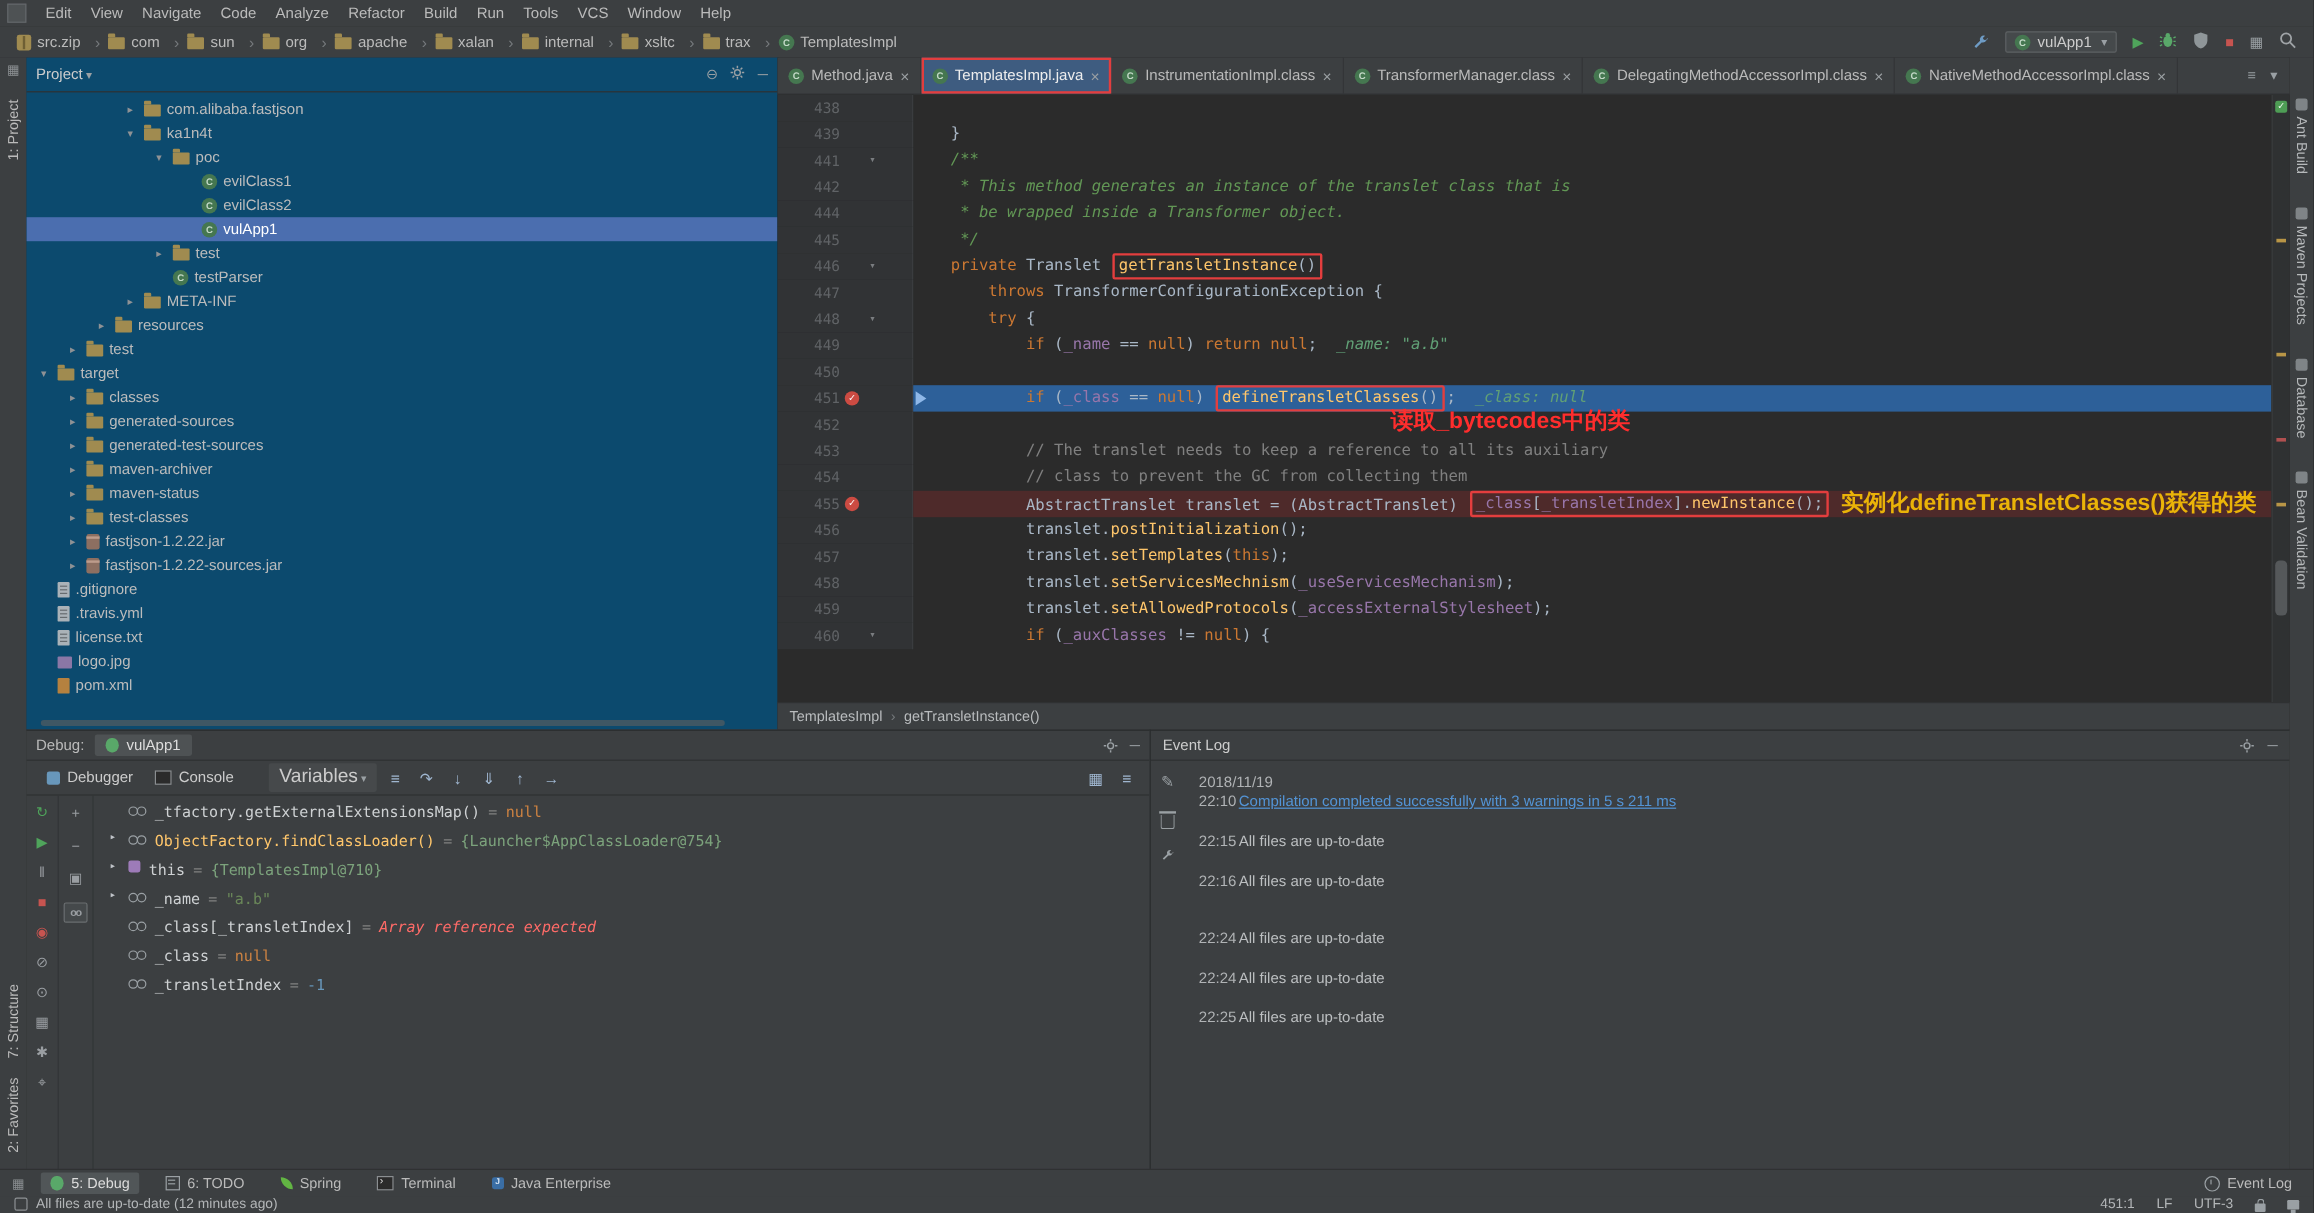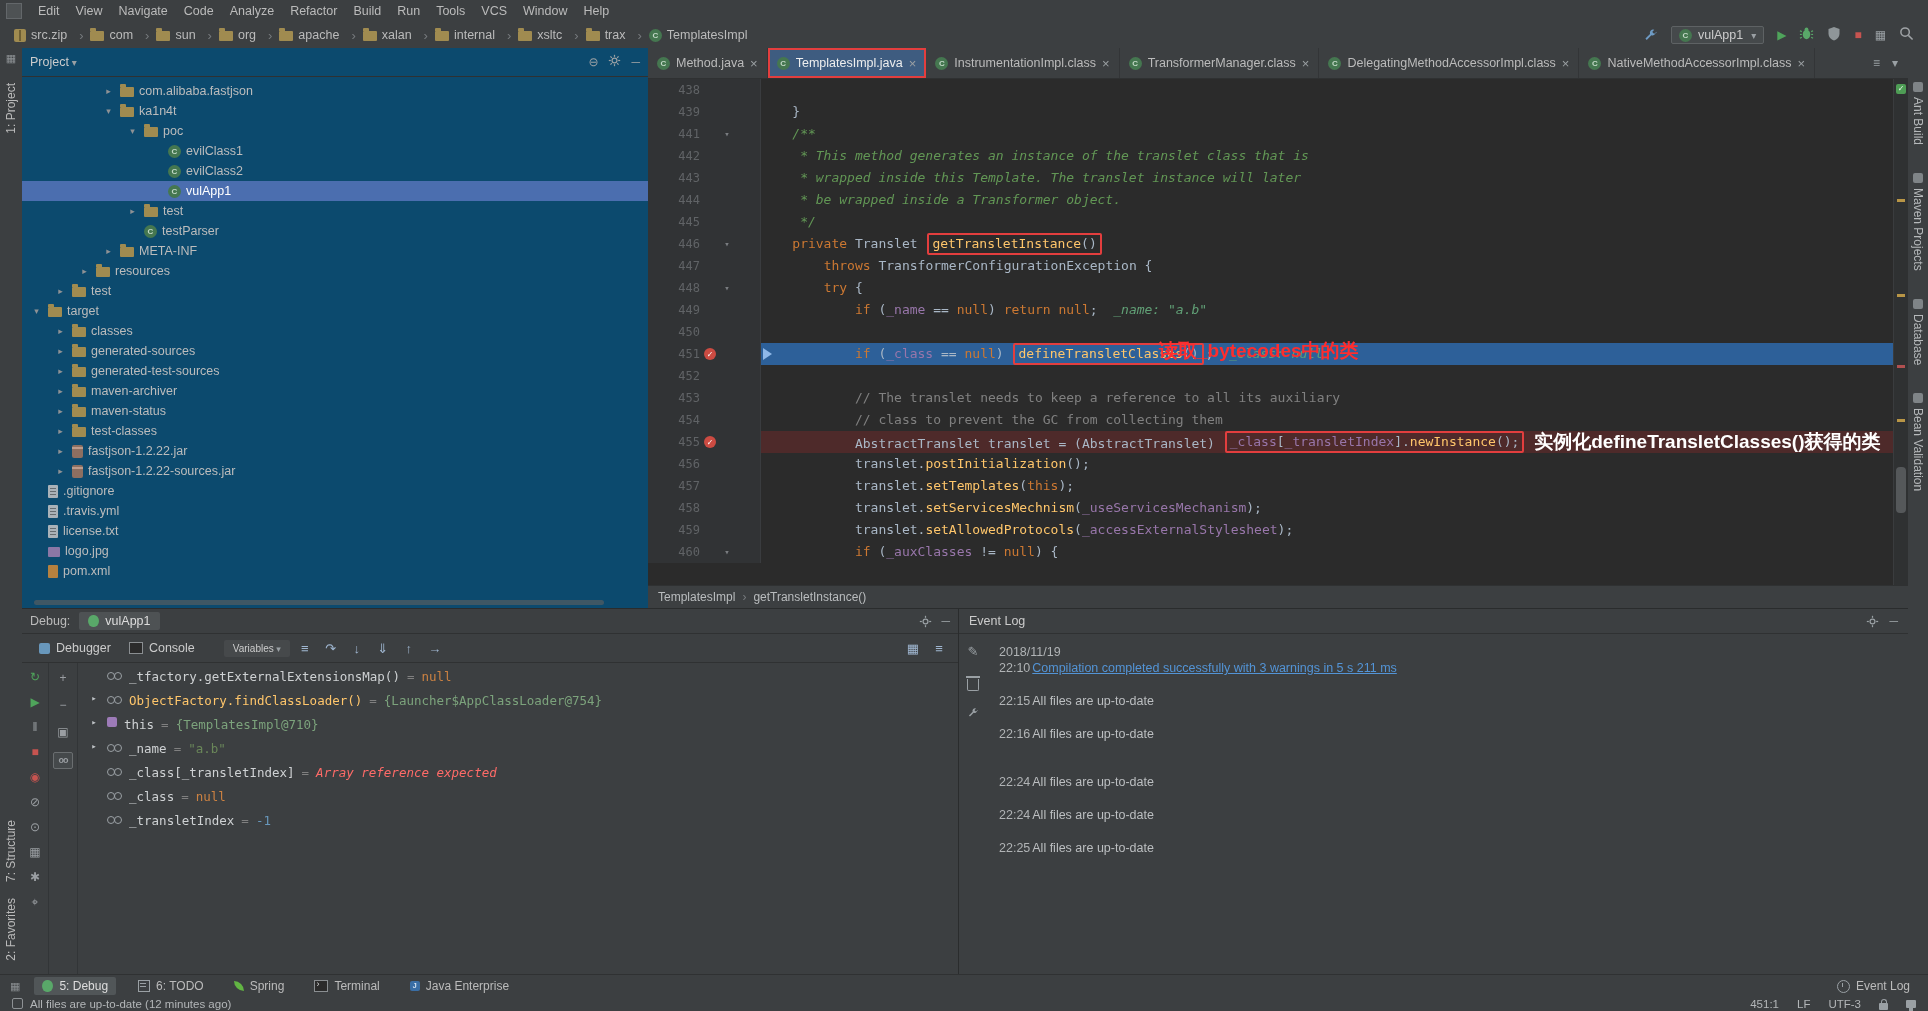--- a/index.html
+++ b/index.html
@@ -114,21 +114,21 @@
   .bp-dot{width:12px;height:12px;border-radius:50%;background:#cc4b42;color:#ffffff;font-size:9px;line-height:12px;text-align:center}
   .fold-slot{width:14px;color:#7a7d80;font-size:9px;text-align:center}
   .line-body{flex:1;white-space:pre;line-height:22px;color:#a9b7c6;position:relative}
   .hl-exec .line-body{background:#2d6099}
   .hl-bp .line-body{background:#4e2a2a}
   .hl-exec .line-body::before{content:"";position:absolute;left:2px;top:5px;border-left:9px solid #8fb8e8;
                               border-top:6px solid transparent;border-bottom:6px solid transparent}
   .sg-kw{color:#cc7832}.sg-fld{color:#9876aa}.sg-mtd{color:#ffc66b}.sg-cmt{color:#808080}
   .sg-doc{color:#629755;font-style:italic}.sg-pln{color:#a9b7c6}
   .sg-hint{color:#61a076;font-style:italic}
-  .sg-anno{color:#ffffff;font-family:"Liberation Sans",sans-serif;font-weight:700;font-size:19px}
+  .sg-anno{color:#eab308;font-family:"Liberation Sans",sans-serif;font-weight:700;font-size:19px}
   .redbox{display:inline-block;border:2px solid #e33e3e;border-radius:2px;padding:0 3px;margin:0 2px;line-height:18px;vertical-align:top}
   .code-anno{position:absolute;left:511px;top:259px;color:#ff2d2d;font-weight:700;font-size:19px;z-index:4;
              font-family:"Liberation Sans",sans-serif}
   .stripe{width:14px;flex:none;background:#2f3132;border-left:1px solid #3a3c3e;position:relative}
   .stripe-ok{position:absolute;top:5px;left:2px;width:10px;height:10px;background:#4e9d55;border-radius:2px;
              color:#eaf5ea;font-size:8px;line-height:10px;text-align:center}
   .stripe-mark{position:absolute;left:3px;width:8px;height:3px;background:#b89546}
   .stripe-thumb{position:absolute;left:2px;top:388px;width:10px;height:46px;background:#55585a;border-radius:4px}
   .crumb-bar{height:22px;flex:none;display:flex;align-items:center;padding-left:10px;background:#3c3f41;
              border-top:1px solid #2f3132;font-size:12px;color:#b9bcbe}
@@ -137,21 +137,21 @@
 
   
   .debug-panel{position:absolute;top:608px;left:22px;width:936px;bottom:36px;background:#3c3f41;
                border-top:1px solid #2a2c2d;display:flex;flex-direction:column;overflow:hidden}
   .dbg-header{height:24px;flex:none;display:flex;align-items:center;gap:9px;padding:0 8px;border-bottom:1px solid #2f3132}
   .dbg-label{font-size:12.5px;color:#bbbbbb}
   .dbg-tab{display:flex;align-items:center;gap:6px;background:#4e5254;padding:2px 9px;border-radius:2px;font-size:12.5px;color:#dddddd}
   .hdr-icon{color:#9aa0a4;font-size:12px;display:flex;align-items:center}
   .dbg-toolbar{height:28px;flex:none;display:flex;align-items:center;gap:4px;padding:0 8px;border-bottom:1px solid #2f3132}
   .view-tab{display:flex;align-items:center;gap:6px;padding:3px 9px;font-size:12.5px;color:#cccccc}
-  .vars-title{margin-left:16px;font-size:10px;color:#cccccc;background:#46494b;padding:3px 9px;border-radius:2px}
+  .vars-title{margin-left:16px;font-size:16px;color:#cccccc;background:#46494b;padding:3px 9px;border-radius:2px}
   .vars-title::after{content:" ▾";font-size:9px;color:#9aa0a4}
   .step-icons,.right-icons{display:flex;align-items:center;gap:4px}
   .tb-icon{width:22px;text-align:center;font-size:13px;color:#9fb6d0}
   .dbg-content{flex:1;display:flex;overflow:hidden}
   .dbg-col1{width:26px;flex:none;border-right:1px solid #323537;display:flex;flex-direction:column;align-items:center;padding-top:7px;gap:10px}
   .dbg-col2{width:28px;flex:none;border-right:1px solid #323537;display:flex;flex-direction:column;align-items:center;padding-top:8px;gap:12px}
   .col-icon{font-size:12px;color:#9a9ea2;width:18px;height:15px;line-height:15px;text-align:center}
   .col-icon.green{color:#4fa45b}.col-icon.red{color:#c75450}.col-icon.dim{color:#9a9ea2}
   .col-icon.boxed{border:1px solid #6a6e70;background:#45494b;border-radius:2px;font-size:9px;font-weight:700;letter-spacing:-1px}
   .vars{flex:1;padding-top:6px;font-family:"DejaVu Sans Mono",monospace;font-size:12.5px;overflow:hidden}
@@ -599,28 +599,20 @@
             <div class="code-line">
               <div class="line-gutter">
                 <span class="line-num">442</span>
                 <span class="bp-slot"></span>
                 <span class="fold-slot"></span>
               </div>
               <div class="line-body"><span class="sg-doc">     * This method generates an instance of the translet class that is</span></div>
             </div>
             <div class="code-line">
               <div class="line-gutter">
-                <span class="line-num">443</span>
-                <span class="bp-slot"></span>
-                <span class="fold-slot"></span>
-              </div>
-              <div class="line-body"><span class="sg-doc">     * wrapped inside this Template. The translet instance will later</span></div>
-            </div>
-            <div class="code-line">
-              <div class="line-gutter">
                 <span class="line-num">444</span>
                 <span class="bp-slot"></span>
                 <span class="fold-slot"></span>
               </div>
               <div class="line-body"><span class="sg-doc">     * be wrapped inside a Transformer object.</span></div>
             </div>
             <div class="code-line">
               <div class="line-gutter">
                 <span class="line-num">445</span>
                 <span class="bp-slot"></span>

